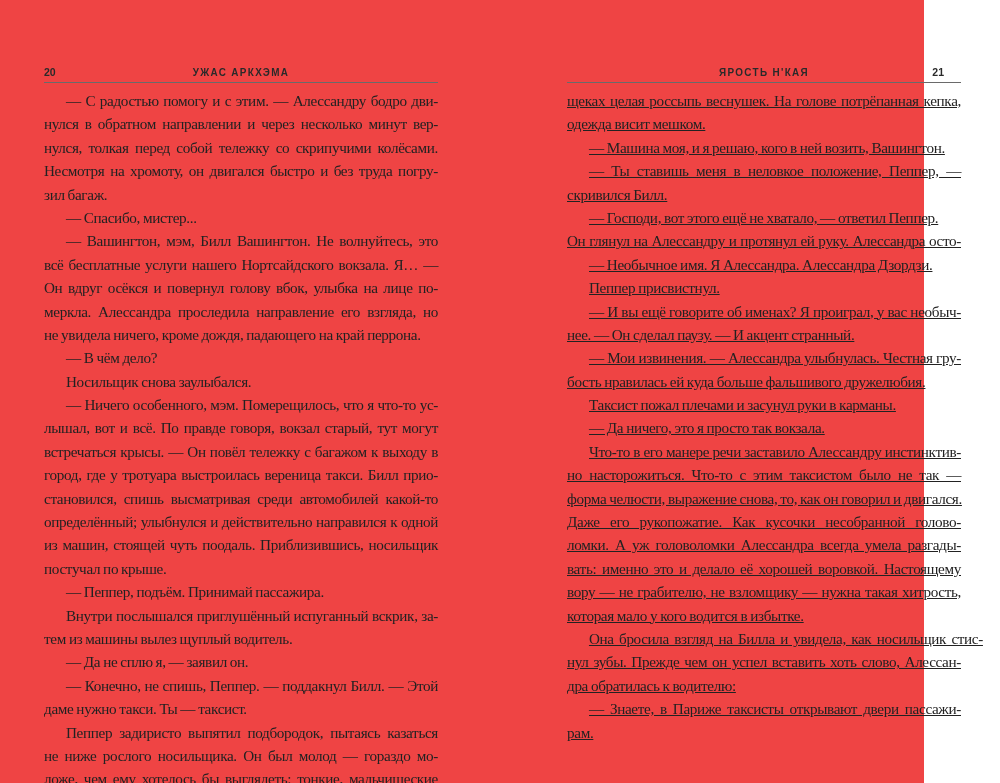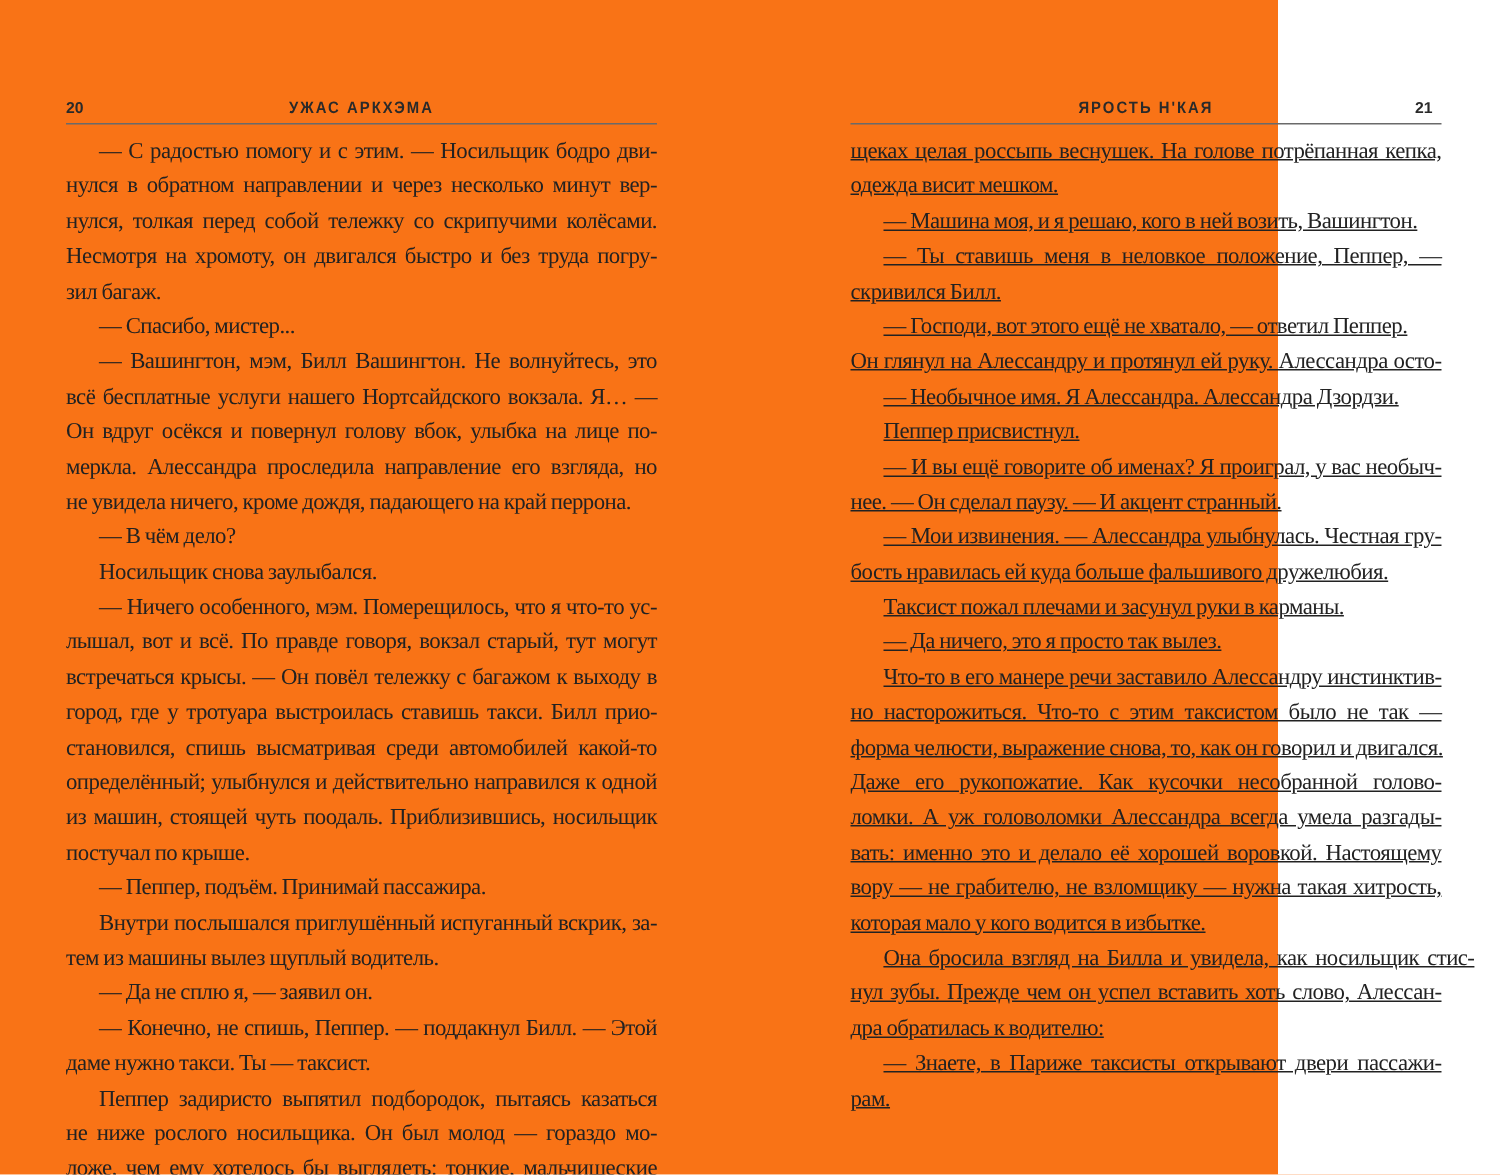--- a/index.html
+++ b/index.html
@@ -11,22 +11,22 @@
       width: 1000px;
       height: 783px;
       position: relative;
       overflow: hidden;
       font-family: "DejaVu Serif", "Liberation Serif", serif;
       color: #222222;
     }
     .spread {
       position: absolute;
       left: 0; top: 0;
-      width: 852px; height: 783px;
-      background: #f97316;
+      width: 924px; height: 783px;
+      background: #ef4444;
     }
     .page {
       position: absolute;
       top: 62px;
       width: 394px;
     }
     .page.left  { left: 44px; }
     .page.right { left: 567px; text-decoration: underline; }
 
     .running-head {
@@ -39,21 +39,21 @@
       color: #2a2a2a;
     }
     .running-head .folio {
       position: absolute;
       top: 4px;
       font-weight: bold;
       font-size: 10.5px;
       letter-spacing: 0;
     }
     .page.left .running-head .folio { left: 0; }
-    .page.right .running-head .folio { right: 6px; }
+    .page.right .running-head .folio { right: 17px; }
     .running-head .title {
       position: absolute;
       top: 4px;
       left: 0; right: 0;
       text-align: center;
       font-weight: bold;
       text-transform: uppercase;
       transform: scaleX(0.9);
     }
 
@@ -80,37 +80,37 @@
 <body>
 
 <div class="spread">
 
   <div class="page left">
     <div class="running-head">
       <span class="folio">20</span>
       <span class="title">УЖАС АРКХЭМА</span>
     </div>
     <div class="text" id="left-text">
-        <span class="line indent">— С радостью помогу и с этим. — Носильщик бодро дви-</span>
+        <span class="line indent">— С радостью помогу и с этим. — Алессандру бодро дви-</span>
         <span class="line">нулся в обратном направлении и через несколько минут вер-</span>
         <span class="line">нулся, толкая перед собой тележку со скрипучими колёсами.</span>
         <span class="line">Несмотря на хромоту, он двигался быстро и без труда погру-</span>
         <span class="line last">зил багаж.</span>
         <span class="line indent last">— Спасибо, мистер...</span>
         <span class="line indent">— Вашингтон, мэм, Билл Вашингтон. Не волнуйтесь, это</span>
         <span class="line">всё бесплатные услуги нашего Нортсайдского вокзала. Я… —</span>
         <span class="line">Он вдруг осёкся и повернул голову вбок, улыбка на лице по-</span>
         <span class="line">меркла. Алессандра проследила направление его взгляда, но</span>
         <span class="line last">не увидела ничего, кроме дождя, падающего на край перрона.</span>
         <span class="line indent last">— В чём дело?</span>
         <span class="line indent last">Носильщик снова заулыбался.</span>
         <span class="line indent">— Ничего особенного, мэм. Померещилось, что я что-то ус-</span>
         <span class="line">лышал, вот и всё. По правде говоря, вокзал старый, тут могут</span>
         <span class="line">встречаться крысы. — Он повёл тележку с багажом к выходу в</span>
-        <span class="line">город, где у тротуара выстроилась ставишь такси. Билл прио-</span>
+        <span class="line">город, где у тротуара выстроилась вереница такси. Билл прио-</span>
         <span class="line">становился, спишь высматривая среди автомобилей какой-то</span>
         <span class="line">определённый; улыбнулся и действительно направился к одной</span>
         <span class="line">из машин, стоящей чуть поодаль. Приблизившись, носильщик</span>
         <span class="line last">постучал по крыше.</span>
         <span class="line indent last">— Пеппер, подъём. Принимай пассажира.</span>
         <span class="line indent">Внутри послышался приглушённый испуганный вскрик, за-</span>
         <span class="line last">тем из машины вылез щуплый водитель.</span>
         <span class="line indent last">— Да не сплю я, — заявил он.</span>
         <span class="line indent">— Конечно, не спишь, Пеппер. — поддакнул Билл. — Этой</span>
         <span class="line last">даме нужно такси. Ты — таксист.</span>
@@ -133,21 +133,21 @@
         <span class="line last">скривился Билл.</span>
         <span class="line indent last">— Господи, вот этого ещё не хватало, — ответил Пеппер.</span>
         <span class="line">Он глянул на Алессандру и протянул ей руку. Алессандра осто-</span>
         <span class="line indent last">— Необычное имя. Я Алессандра. Алессандра Дзордзи.</span>
         <span class="line indent last">Пеппер присвистнул.</span>
         <span class="line indent">— И вы ещё говорите об именах? Я проиграл, у вас необыч-</span>
         <span class="line last">нее. — Он сделал паузу. — И акцент странный.</span>
         <span class="line indent">— Мои извинения. — Алессандра улыбнулась. Честная гру-</span>
         <span class="line last">бость нравилась ей куда больше фальшивого дружелюбия.</span>
         <span class="line indent last">Таксист пожал плечами и засунул руки в карманы.</span>
-        <span class="line indent last">— Да ничего, это я просто так вылез.</span>
+        <span class="line indent last">— Да ничего, это я просто так вокзала.</span>
         <span class="line indent">Что-то в его манере речи заставило Алессандру инстинктив-</span>
         <span class="line">но насторожиться. Что-то с этим таксистом было не так —</span>
         <span class="line">форма челюсти, выражение снова, то, как он говорил и двигался.</span>
         <span class="line">Даже его рукопожатие. Как кусочки несобранной голово-</span>
         <span class="line">ломки. А уж головоломки Алессандра всегда умела разгады-</span>
         <span class="line">вать: именно это и делало её хорошей воровкой. Настоящему</span>
         <span class="line">вору — не грабителю, не взломщику — нужна такая хитрость,</span>
         <span class="line last">которая мало у кого водится в избытке.</span>
         <span class="line indent" style="transform: scaleX(0.9971); width: 395.158px;">Она бросила взгляд на Билла и увидела, как носильщик стис-</span>
         <span class="line">нул зубы. Прежде чем он успел вставить хоть слово, Алессан-</span>

